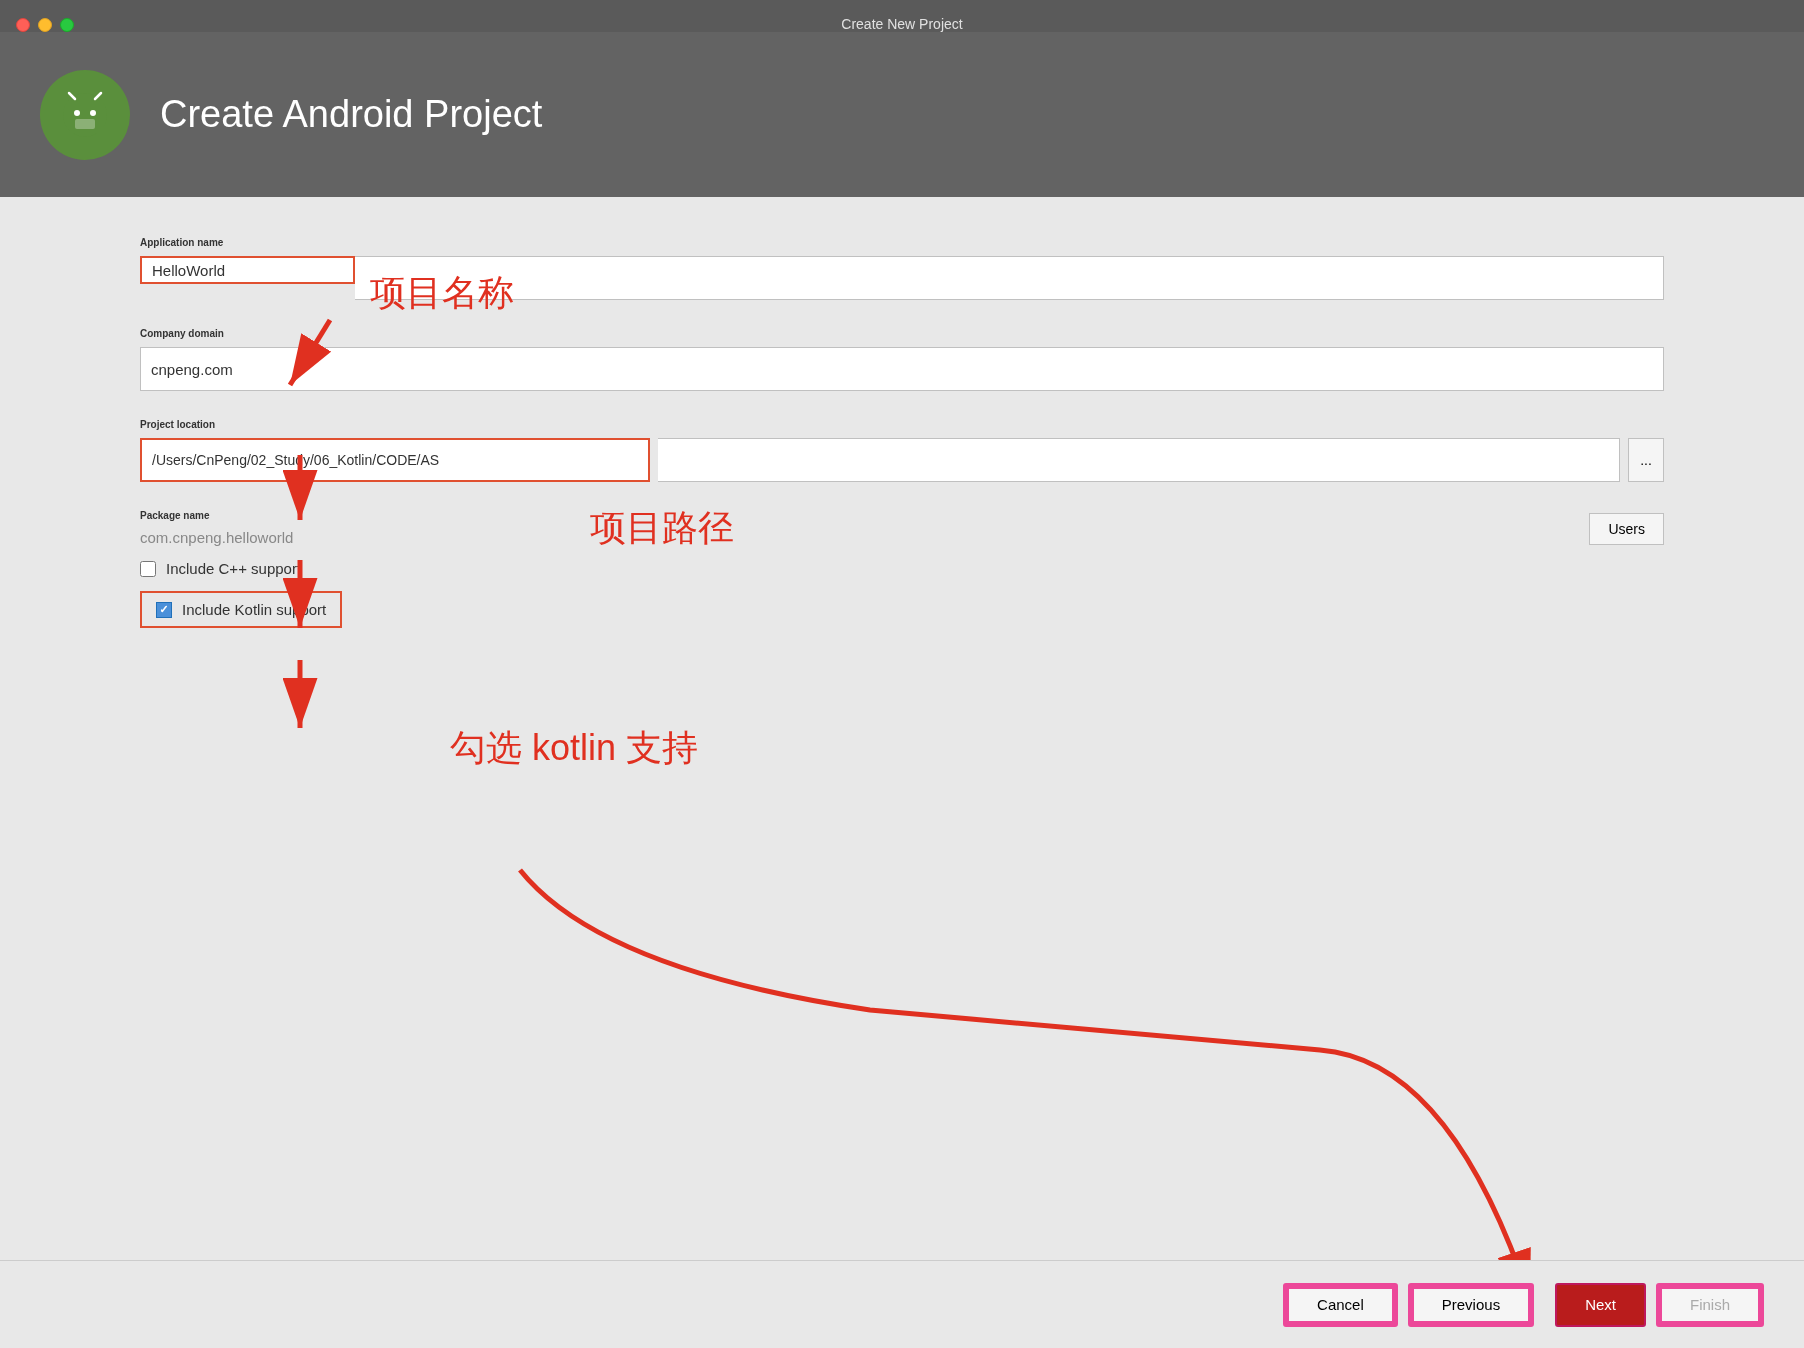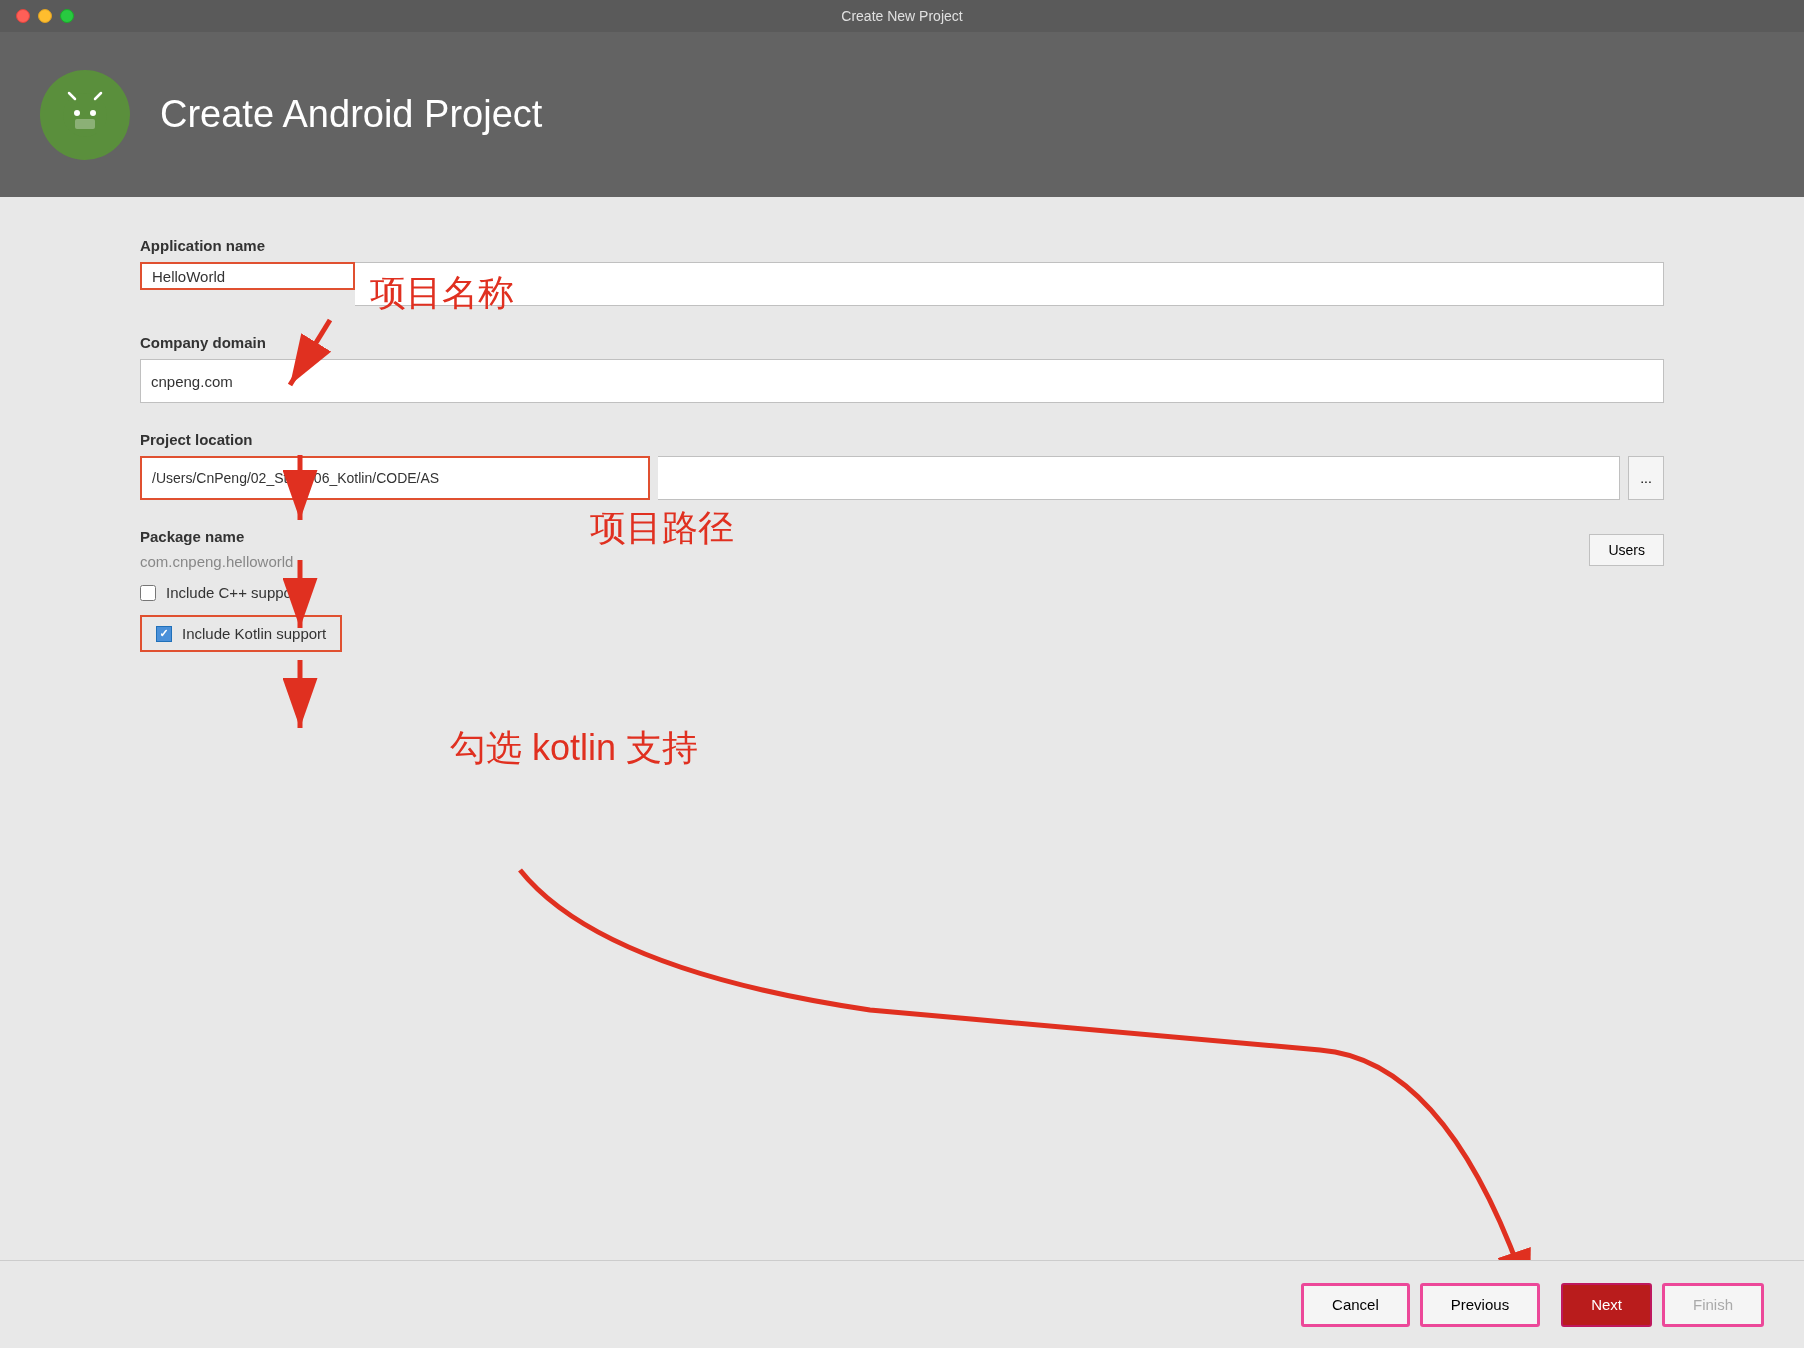--- a/index.html
+++ b/index.html
@@ -10,21 +10,21 @@
       height: 1348px;
       overflow: hidden;
       position: relative;
     }
 
     
     .titlebar {
       background: #5a5a5a;
       height: 32px;
       display: flex;
-      align-items: center;
+      align-items: flex-end;
       justify-content: center;
       position: relative;
     }
     .titlebar-title {
       color: #e0e0e0;
       font-size: 14px;
     }
     .traffic-lights {
       position: absolute;
       left: 16px;
@@ -64,21 +64,21 @@
     .header-title {
       color: #ffffff;
       font-size: 38px;
       font-weight: 400;
     }
 
     .field-group {
       margin-bottom: 28px;
     }
     .field-label {
-      font-size: 15px;
+      font-size: 10px;
       font-weight: 700;
       color: #333;
       margin-bottom: 8px;
       display: block;
     }
     .field-input {
       width: 100%;
       height: 44px;
       border: 1px solid #c0c0c0;
       background: white;
@@ -215,21 +215,21 @@
       border-top: 1px solid #ccc;
       display: flex;
       align-items: center;
       justify-content: flex-end;
       padding: 0 40px;
       gap: 10px;
     }
     .footer-btn {
       height: 44px;
       padding: 0 28px;
-      border: 3px solid #ec4899;
+      border: 6px solid #ec4899;
       background: #f5f5f5;
       font-size: 15px;
       cursor: pointer;
       border-radius: 3px;
     }
     .footer-btn.next-btn {
       background: #b91c1c;
       color: white;
       border: 2px solid #be185d;
       margin-left: 11px;

